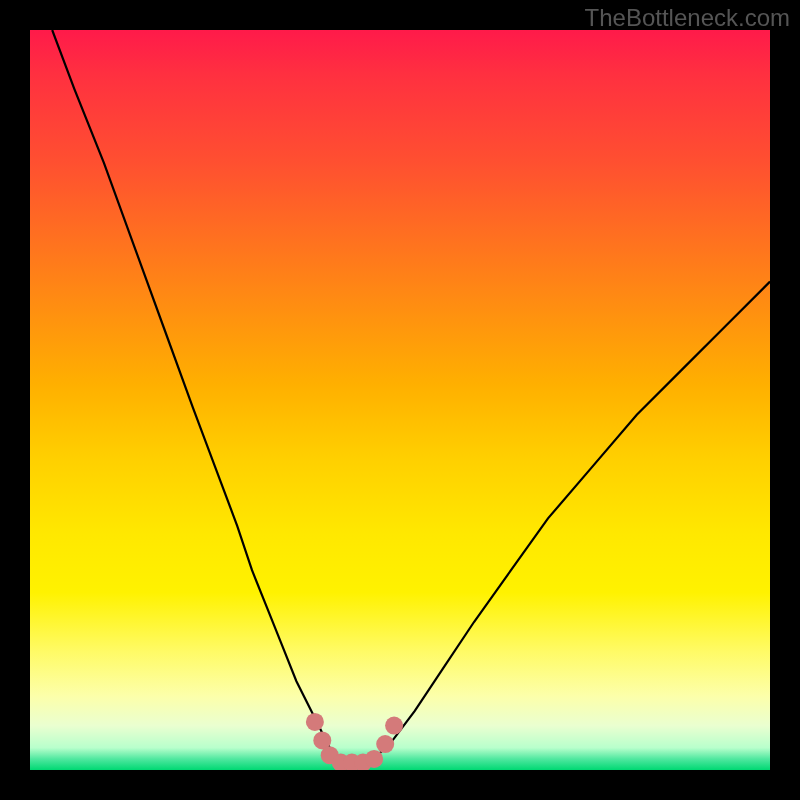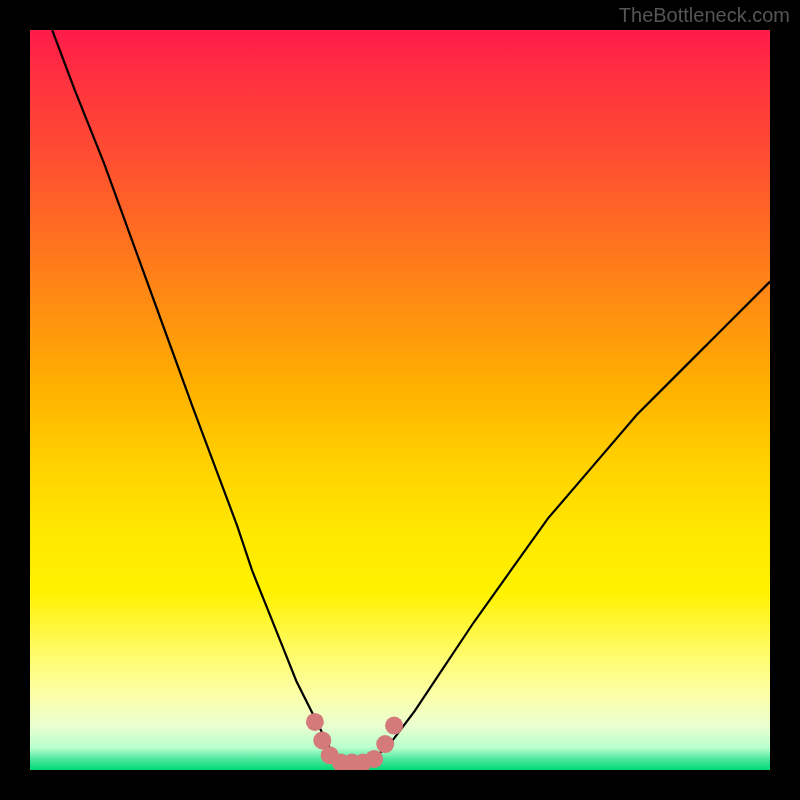--- a/index.html
+++ b/index.html
@@ -10,21 +10,21 @@
     background: #000;
     position: relative;
     overflow: hidden;
     font-family: Arial, sans-serif;
   }
   .watermark {
     position: absolute;
     top: 4px;
     right: 10px;
     color: #555;
-    font-size: 20px;
+    font-size: 24px;
     font-weight: 500;
     z-index: 10;
     margin-left: 12px;
   }
   .plot-area {
     position: absolute;
     left: 30px;
     top: 30px;
     width: 740px;
     height: 740px;

